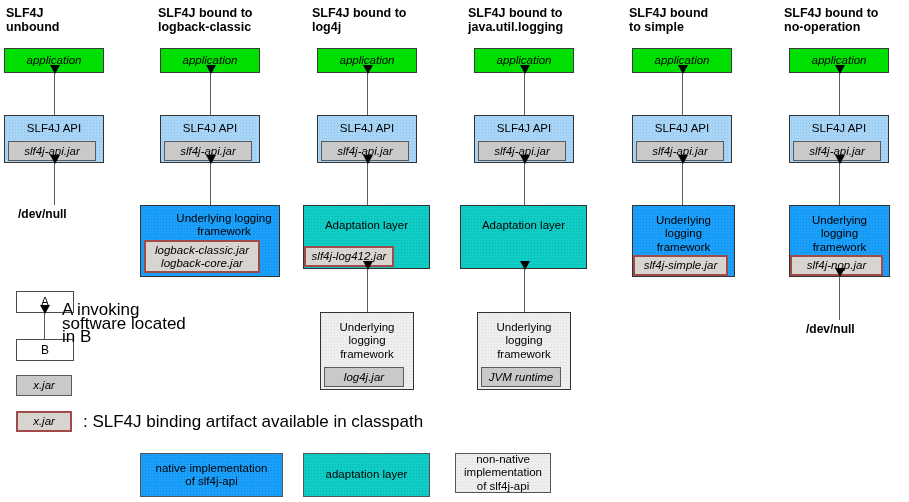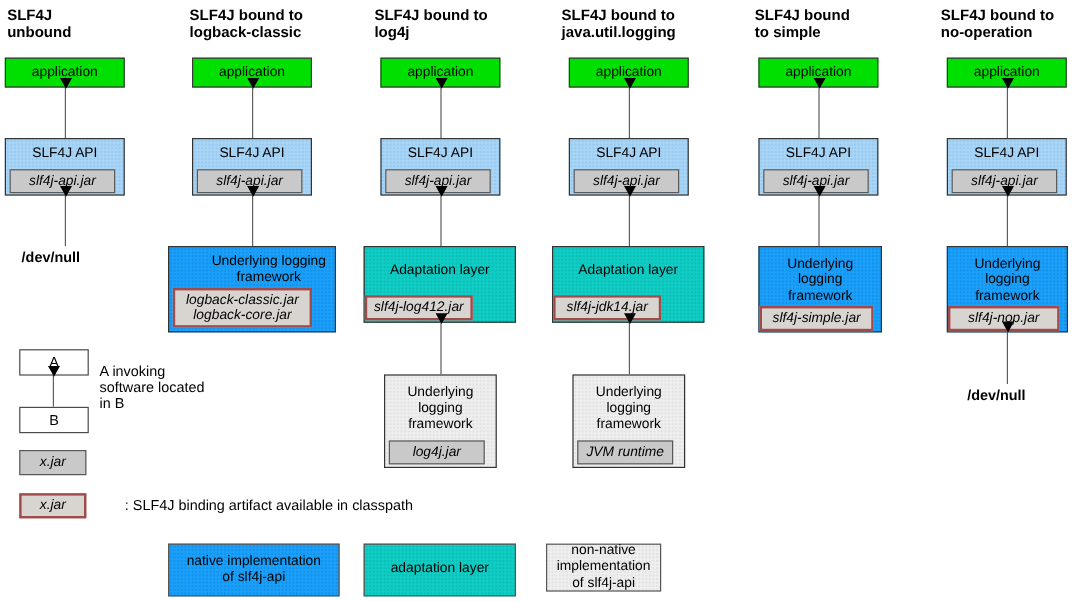--- a/index.html
+++ b/index.html
@@ -16,21 +16,21 @@
     letter-spacing:0px;white-space:pre-line;color:#000;
   }
 
   
   .box{
     position:absolute;box-sizing:border-box;
     border:1px solid #555;
     display:flex;align-items:center;justify-content:center;
     text-align:center;font-size:11.5px;line-height:13px;color:#000;
   }
-  .box-green{background:#00e000;border-color:#3a3a3a;}
+  .box-green{background:#00e000;border-color:#3a3a3a;font-style:italic;}
   .box-api{background:#a8d4f5;border-color:#4a4a4a;
     background-image:radial-gradient(#8fc4ee 0.5px, transparent 0.6px);
     background-size:3px 3px;}
   .box-blue{background:#1a9ffa;border-color:#2b2b2b;
     background-image:radial-gradient(#1289dd 0.5px, transparent 0.6px);
     background-size:3px 3px;}
   .box-teal{background:#0fcdc4;border-color:#2b2b2b;
     background-image:radial-gradient(#0bb5ad 0.5px, transparent 0.6px);
     background-size:3px 3px;}
   .box-grey{background:#eeeeee;border-color:#555;
@@ -60,21 +60,21 @@
   .arrow{position:absolute;}
   .arrow .shaft{position:absolute;left:0;top:0;width:1.4px;background:#5e5e5e;}
   .arrow .head{
     position:absolute;left:-4.2px;bottom:-1px;width:0;height:0;
     border-left:5px solid transparent;border-right:5px solid transparent;
     border-top:9px solid #000;
   }
 
   
   .devnull{position:absolute;font-size:12px;font-weight:bold;color:#000;white-space:nowrap;}
-  .legend-text{position:absolute;font-size:12px;line-height:13.5px;color:#000;white-space:pre-line;margin-left:21px;}
+  .legend-text{position:absolute;font-size:17px;line-height:13.5px;color:#000;white-space:pre-line;}
   .legend-ab{
     position:absolute;box-sizing:border-box;background:#fff;border:1px solid #4a4a4a;
     display:flex;align-items:center;justify-content:center;font-size:12px;color:#000;
   }
   .swatch{
     position:absolute;box-sizing:border-box;border:1px solid #555;
     display:flex;align-items:center;justify-content:center;text-align:center;
     font-size:11.5px;line-height:13.5px;color:#000;white-space:pre-line;
   }
 </style>
@@ -185,21 +185,20 @@
   <div class="jar jar-light" style="left:478px;top:141px;width:88px;height:20px;">slf4j-api.jar</div>
 
   <div class="arrow" style="left:524px;top:163px;">
     <div class="shaft" style="height:42px;"></div>
       <div class="head" style="bottom:-1px;"></div>
   </div>
 
   <div class="stackbox box-teal" style="left:460px;top:205px;width:127px;height:64px;">
     <div class="head" style="height:40px;">Adaptation layer</div>
   </div>
-  <div class="jar jar-binding" style="left:461px;top:246px;width:90px;height:21px;">slf4j-jdk14.jar</div>
 
   <div class="arrow" style="left:524px;top:269px;">
     <div class="shaft" style="height:43px;"></div>
       <div class="head" style="bottom:-1px;"></div>
   </div>
 
   <div class="stackbox box-grey" style="left:477px;top:312px;width:94px;height:78px;">
     <div class="head" style="height:56px;white-space:pre-line;">Underlying
 logging
 framework</div>

